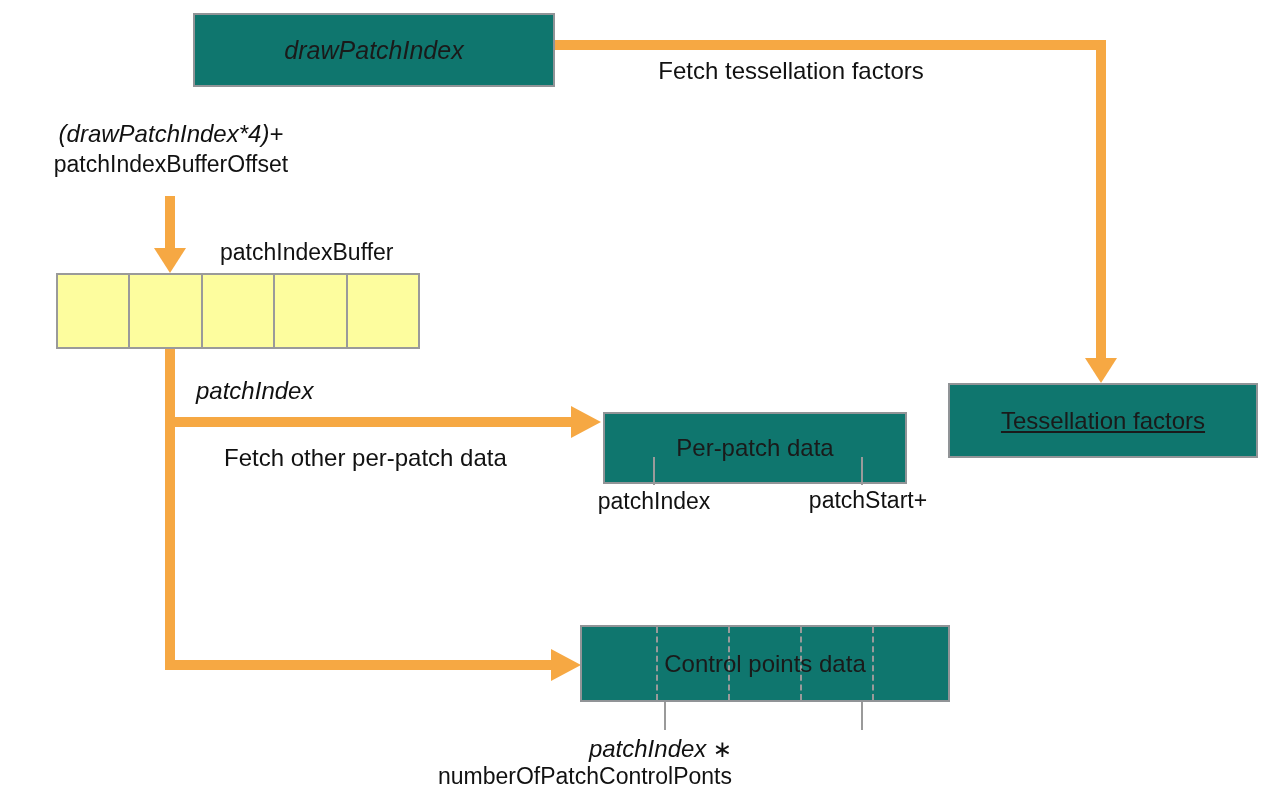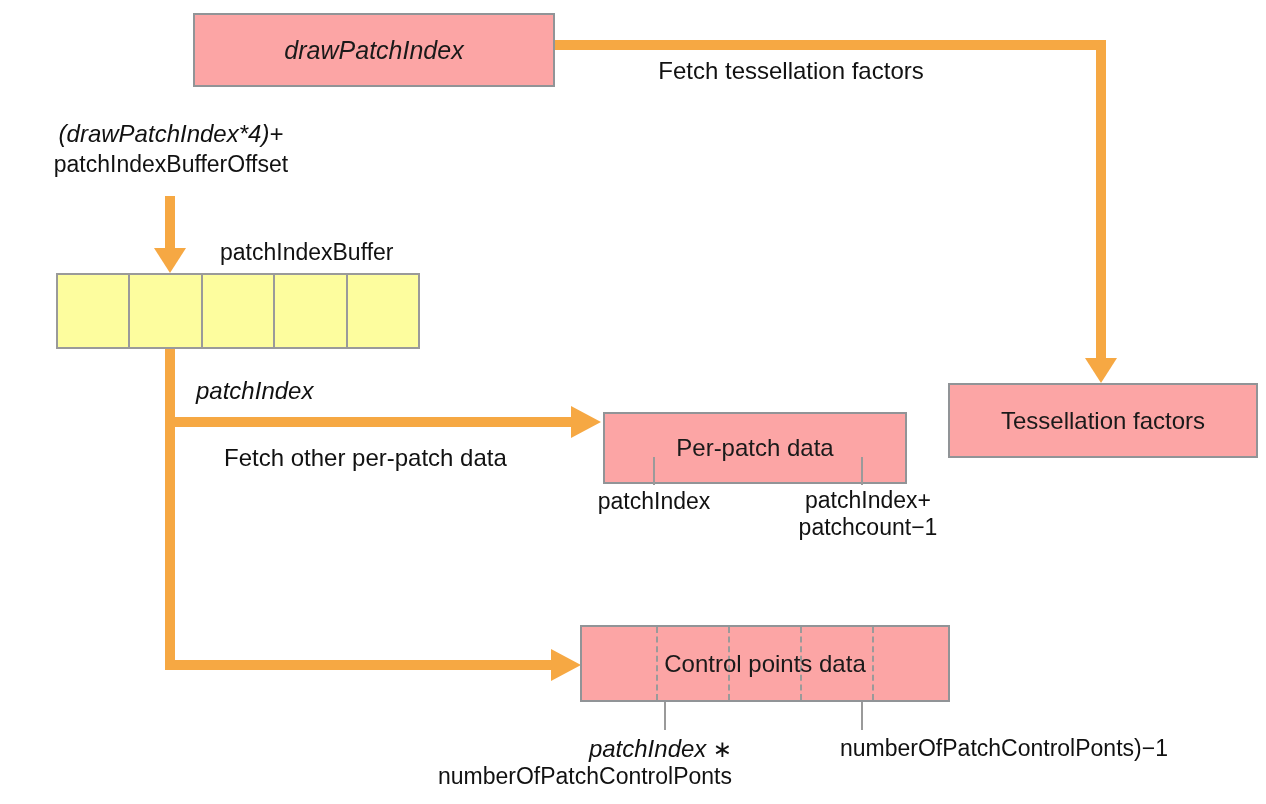--- a/index.html
+++ b/index.html
@@ -1,18 +1,18 @@
 <!DOCTYPE html>
 <html><head>
 <meta charset="utf-8">
 <style>
   html,body{margin:0;padding:0;background:#fff;}
   .canvas{position:relative;width:1266px;height:804px;background:#ffffff;
           font-family:"Liberation Sans",sans-serif;color:#000;overflow:hidden;}
-  .box{position:absolute;background:#fca5a5;border:2px solid #919497;
+  .box{position:absolute;background:#0f766e;border:2px solid #919497;
        display:flex;align-items:center;justify-content:center;
        font-size:24px;color:#1a1a1a;}
   .oline{position:absolute;background:#F6A843;}
   .head-down{position:absolute;width:0;height:0;
        border-left:16px solid transparent;border-right:16px solid transparent;
        border-top:25px solid #F6A843;}
   .head-right{position:absolute;width:0;height:0;
        border-top:16px solid transparent;border-bottom:16px solid transparent;
        border-left:30px solid #F6A843;}
   .buffer{position:absolute;left:56px;top:273px;width:360px;height:72px;
@@ -62,40 +62,38 @@
   <div class="oline" style="left:165px;top:417px;width:406px;height:10px;"></div>
   <div class="head-right" style="left:571px;top:406px;"></div>
   <div class="lbl ital" style="left:196px;top:377px;">patchIndex</div>
   <div class="lbl" style="left:224px;top:444px;">Fetch other per-patch data</div>
 
   <div class="box" style="left:603px;top:385px;width:300px;height:68px;margin-top:27px;">Per-patch data</div>
   <div class="tick" style="left:653px;top:457px;"></div>
   <div class="tick" style="left:861px;top:457px;"></div>
   <div class="lbl mono ctr" style="left:554px;top:487px;width:200px;">patchIndex</div>
   <div class="lbl ctr" style="left:768px;top:487px;width:200px;line-height:27px;">
-    <div class="mono">patchIndex+</div>
-    <div class="mono">patchcount−1</div>
+    <div class="mono">patchStart+</div>
   </div>
 
-  <div class="box" style="left:948px;top:383px;width:306px;height:71px;">Tessellation factors</div>
+  <div class="box" style="left:948px;top:383px;width:306px;height:71px;text-decoration:underline;">Tessellation factors</div>
 
   <div class="oline" style="left:165px;top:660px;width:386px;height:10px;"></div>
   <div class="head-right" style="left:551px;top:649px;"></div>
 
   <div class="box" style="left:580px;top:625px;width:366px;height:73px;">
     <div class="dashline" style="left:74px;"></div>
     <div class="dashline" style="left:146px;"></div>
     <div class="dashline" style="left:218px;"></div>
     <div class="dashline" style="left:290px;"></div>
     <span style="position:relative;z-index:1;">Control points data</span>
   </div>
   <div class="tick" style="left:664px;top:702px;"></div>
   <div class="tick" style="left:861px;top:702px;"></div>
 
   <div class="lbl rgt" style="left:332px;top:735px;width:400px;line-height:27px;">
     <div><span class="ital">patchIndex</span><span class="mono"> ∗</span></div>
     <div class="mono">numberOfPatchControlPonts</div>
   </div>
   <div class="lbl" style="left:840px;top:735px;width:420px;line-height:27px;">
-    <div class="mono">numberOfPatchControlPonts)−1</div>
   </div>
 
 </div>
 
 </body></html>

